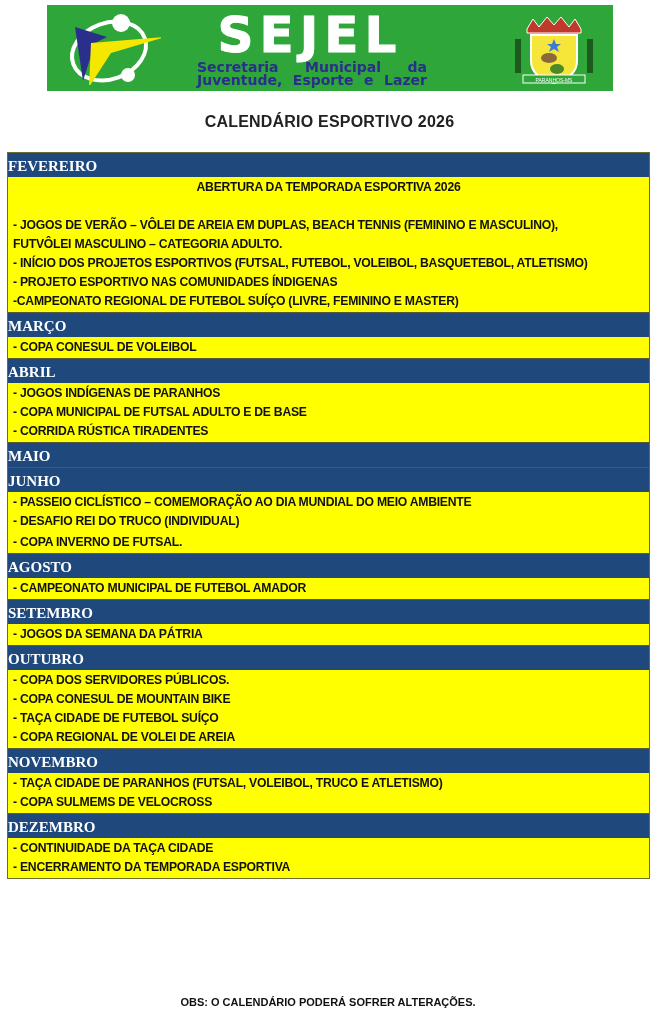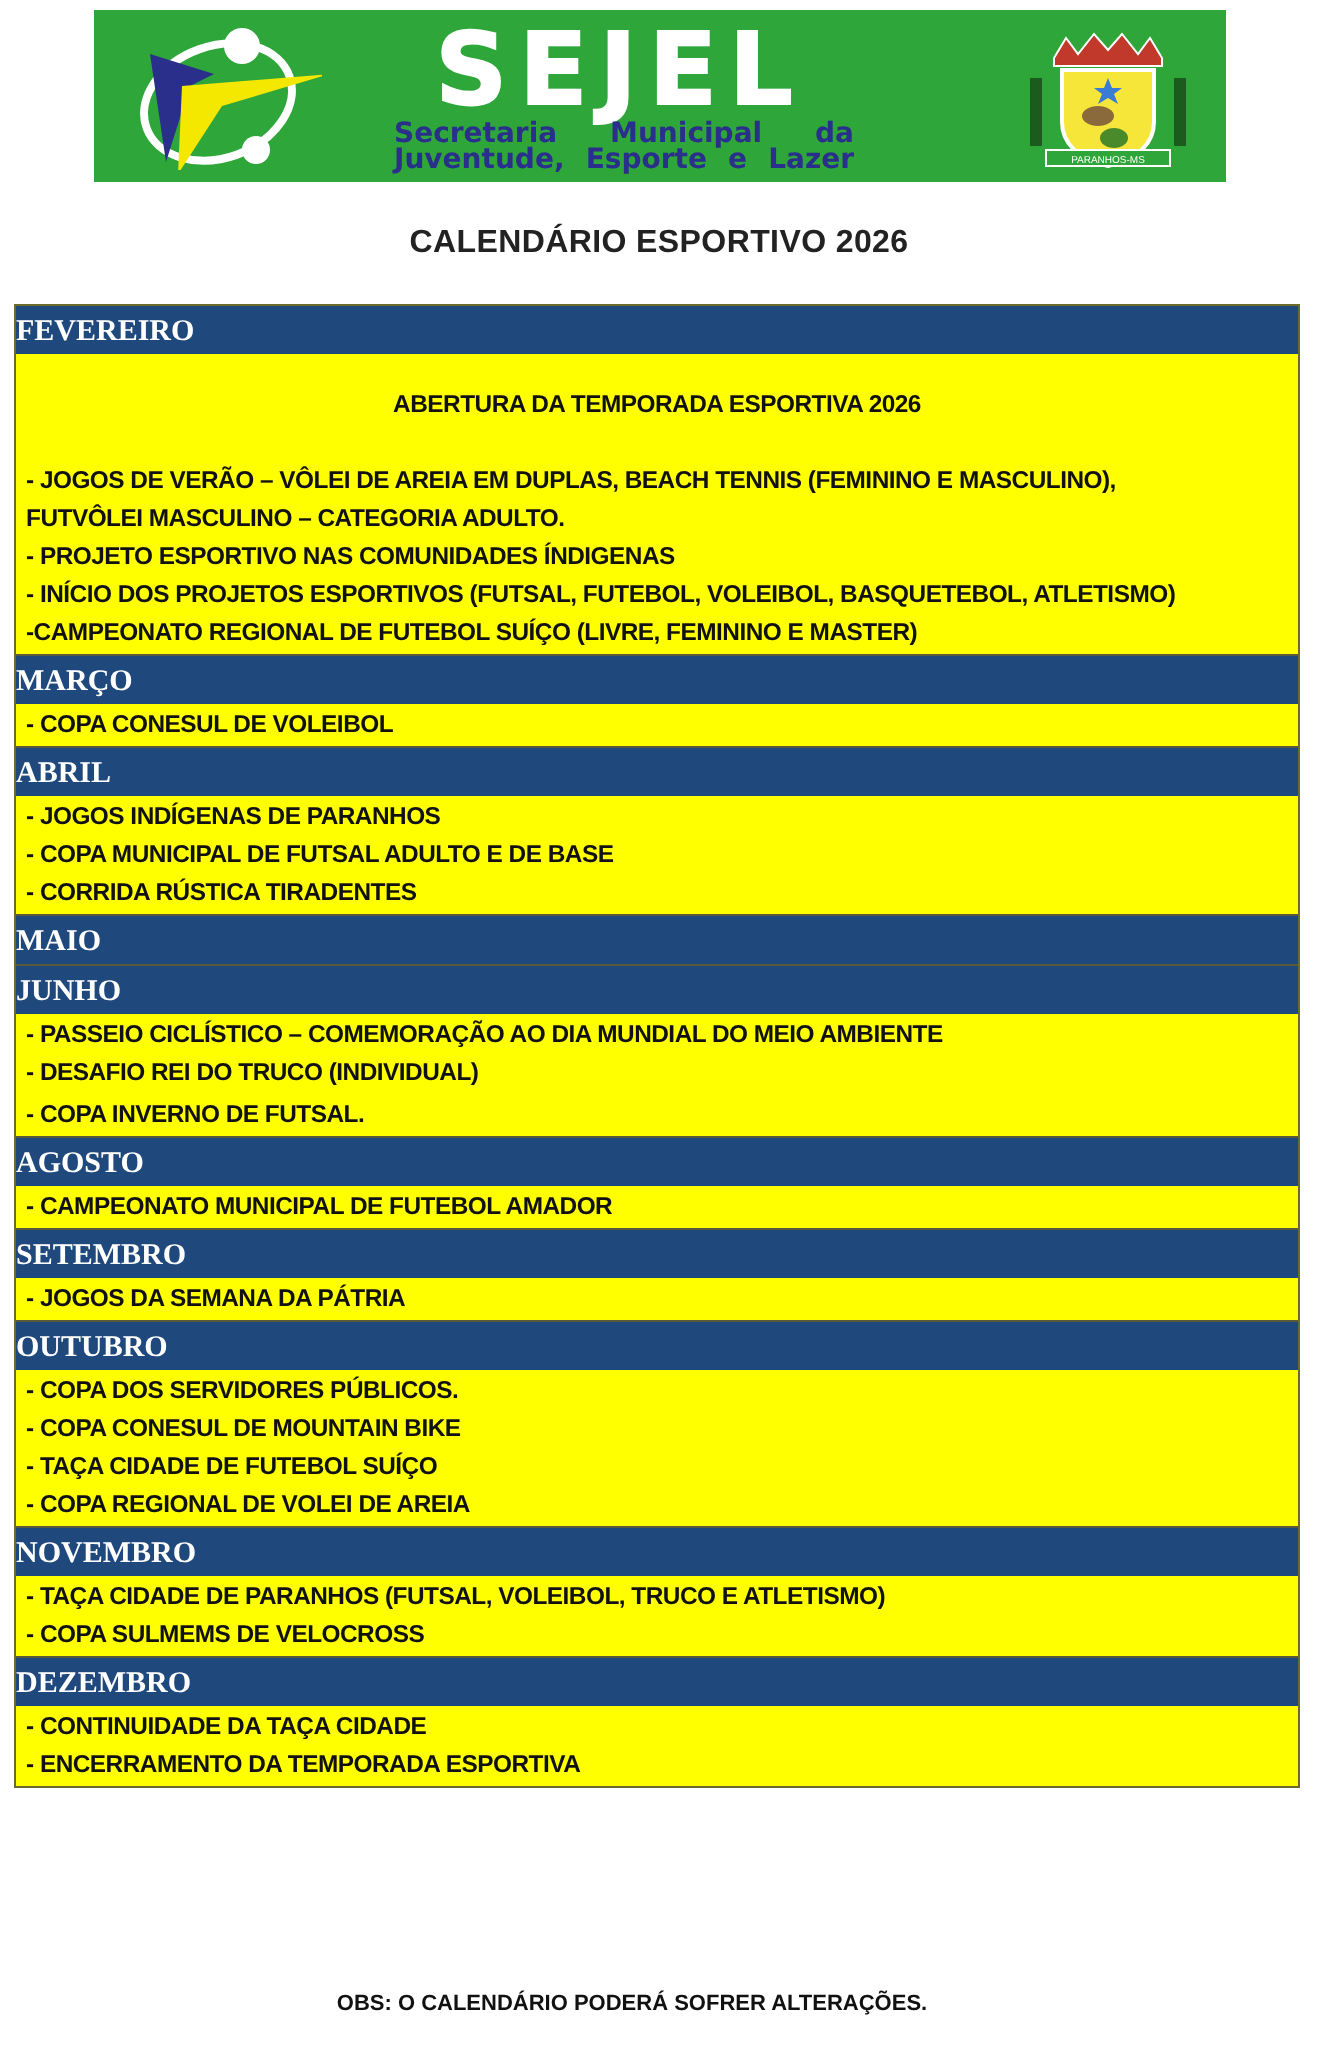--- a/index.html
+++ b/index.html
@@ -8,23 +8,23 @@
   .logo-left { position:absolute; left:18px; top:8px; width:96px; height:72px; }
   .brand { position:absolute; left:133px; top:2px; width:260px; text-align:center; color:#fff; font-family:"DejaVu Sans", sans-serif; font-weight:bold; font-size:50px; letter-spacing:6px; line-height:56px; -webkit-text-stroke:1px #fff; }
   .subtitle { position:absolute; left:150px; top:56px; width:230px; color:#2a2f8c; font-family:"DejaVu Sans", sans-serif; font-weight:bold; font-size:14px; line-height:13px; text-align:justify; text-align-last:justify; }
   .crest { position:absolute; left:462px; top:6px; width:90px; height:76px; }
   .doc-title { position:absolute; left:0; top:113px; width:659px; text-align:center; font-size:16px; font-weight:bold; color:#222; letter-spacing:0.2px; }
   .table { position:absolute; left:7px; top:152px; width:641px; border:1px solid #6b6b2e; }
   .month { background:#1f497d; color:#fff; text-align:left; font-family:"Liberation Serif", serif; font-weight:bold; font-size:15px; height:24px; line-height:26px; border-top:1px solid #5a5a3a; }
   .month:first-child { border-top:none; }
   .body { background:#ffff00; padding:1px 0 1px 5px; }
   .line { font-size:12.2px; font-weight:bold; color:#111; line-height:19px; white-space:nowrap; letter-spacing:-0.25px; }
-  .line.center { text-align:center; padding-right:5px;margin-top:15px; }
+  .line.center { text-align:center; padding-right:5px; }
   .spacer { height:19px; }
-  .obs { position:absolute; left:0; top:996px; width:632px; text-align:center; font-size:11px; font-weight:bold; color:#111; }
+  .obs { position:absolute; left:0; top:996px; width:632px; text-align:center; font-size:11px; font-weight:bold; color:#111;padding-left:12px; }
 </style>
 </head>
 <body>
 
 <div class="banner">
   <svg class="logo-left" viewBox="0 0 96 72">
     <ellipse cx="44" cy="38" rx="38" ry="28" fill="none" stroke="#fff" stroke-width="4" transform="rotate(-20 44 38)"></ellipse>
     <polygon points="10,14 42,24 30,30 18,68" fill="#2a2f8c"></polygon>
     <polygon points="26,30 100,24 46,40 24,74" fill="#f4e800"></polygon>
     <circle cx="56" cy="10" r="9" fill="#fff"></circle>
@@ -50,22 +50,22 @@
 
 <div class="doc-title">CALENDÁRIO ESPORTIVO 2026</div>
 
 <div class="table" id="calendar">
     <div class="month">FEVEREIRO</div>
     <div class="body">
       <div class="line center">ABERTURA DA TEMPORADA ESPORTIVA 2026</div>
       <div class="spacer"></div>
       <div class="line">- JOGOS DE VERÃO – VÔLEI DE AREIA EM DUPLAS, BEACH TENNIS (FEMININO E MASCULINO),</div>
       <div class="line">FUTVÔLEI MASCULINO – CATEGORIA ADULTO.</div>
+      <div class="line">- INÍCIO DOS PROJETOS ESPORTIVOS (FUTSAL, FUTEBOL, VOLEIBOL, BASQUETEBOL, ATLETISMO)</div>
       <div class="line">- PROJETO ESPORTIVO NAS COMUNIDADES ÍNDIGENAS</div>
-      <div class="line">- INÍCIO DOS PROJETOS ESPORTIVOS (FUTSAL, FUTEBOL, VOLEIBOL, BASQUETEBOL, ATLETISMO)</div>
       <div class="line">-CAMPEONATO REGIONAL DE FUTEBOL SUÍÇO (LIVRE, FEMININO E MASTER)</div>
     </div>
     <div class="month">MARÇO</div>
     <div class="body">
       <div class="line">- COPA CONESUL DE VOLEIBOL</div>
     </div>
     <div class="month">ABRIL</div>
     <div class="body">
       <div class="line">- JOGOS INDÍGENAS DE PARANHOS</div>
       <div class="line">- COPA MUNICIPAL DE FUTSAL ADULTO E DE BASE</div>

